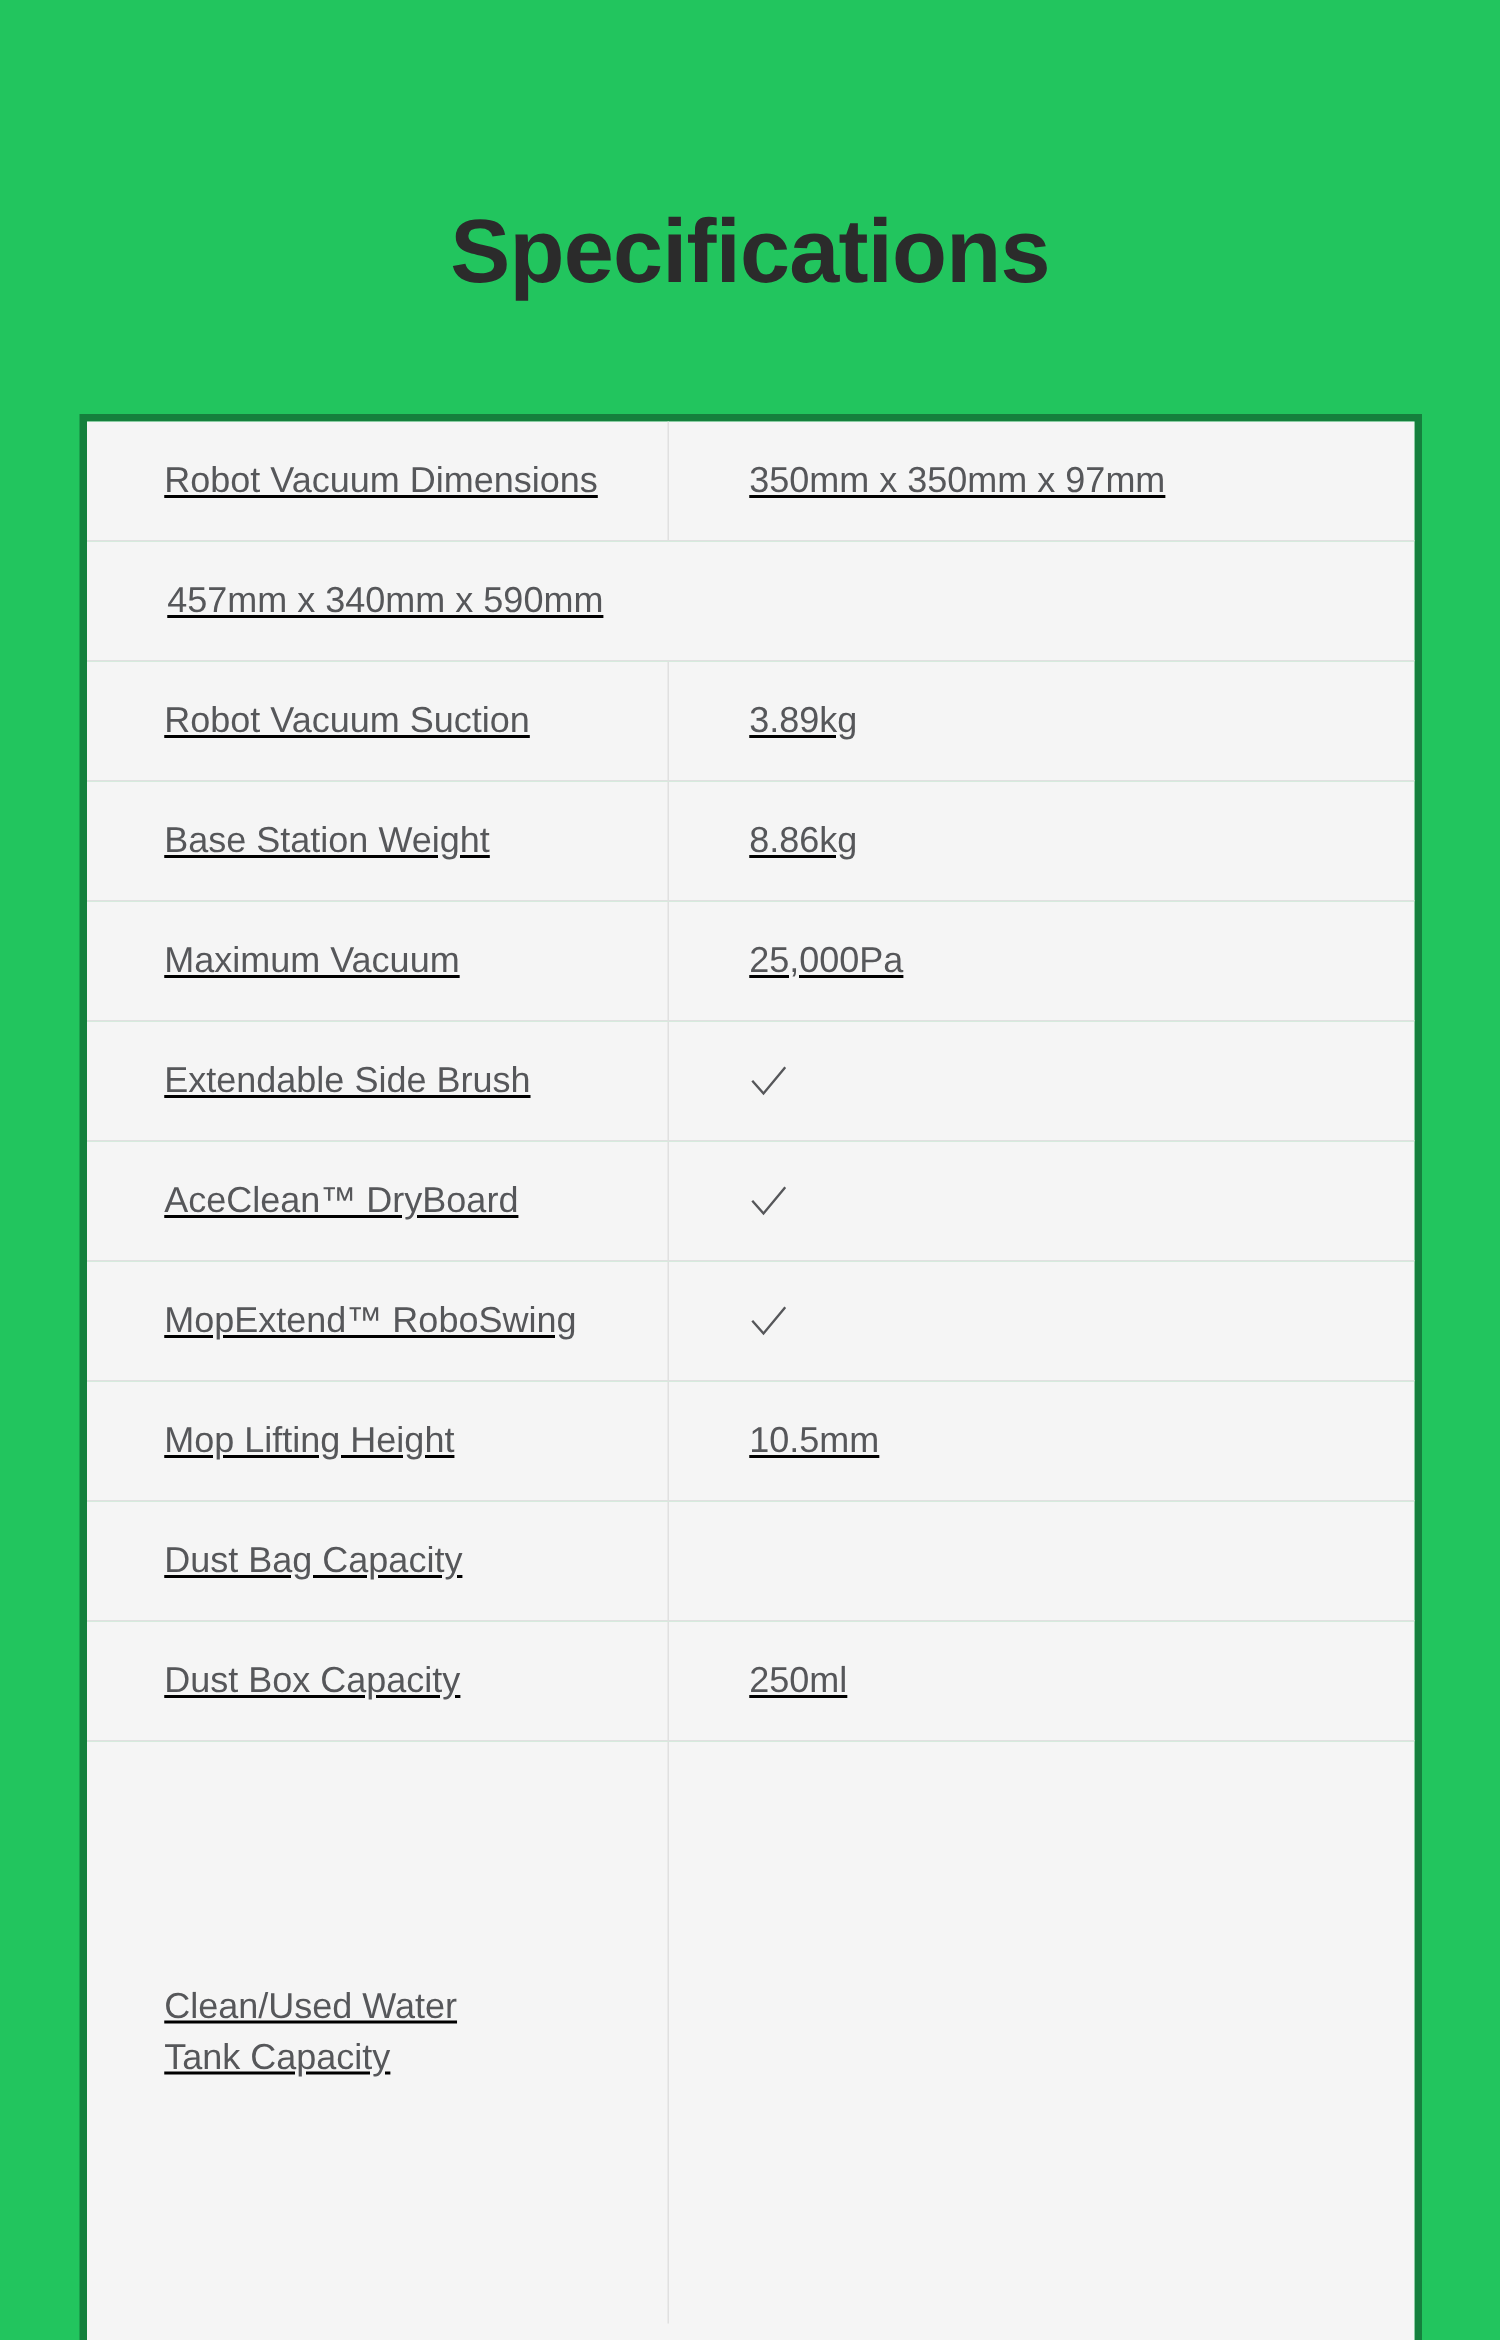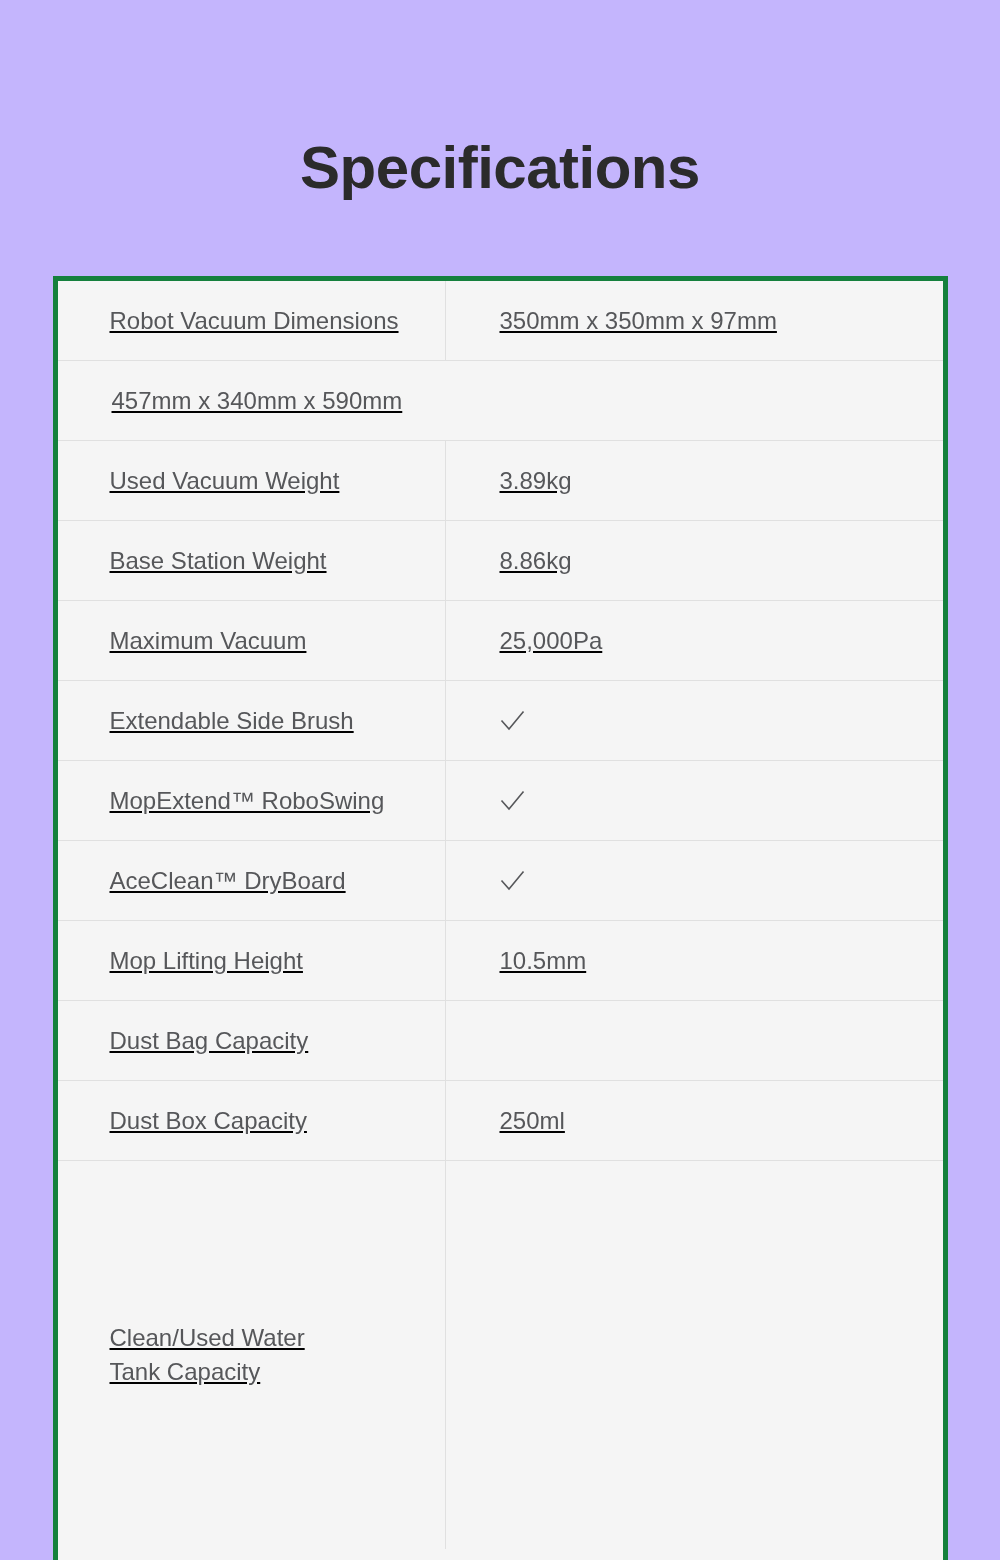--- a/index.html
+++ b/index.html
@@ -1,21 +1,21 @@
 <!DOCTYPE html>
 <html><head>
 <meta charset="utf-8">
 <style>
   * { margin: 0; padding: 0; box-sizing: border-box; }
   html, body { background: #f5f5f5; }
   .page {
     position: relative;
     width: 1000px;
     height: 1560px;
-    background: #c4b5fd;
+    background: #22c55e;
     font-family: "Liberation Sans", "DejaVu Sans", sans-serif;
     overflow: hidden;
   }
   .page-title {
     padding-top: 132px;
     text-align: center;
     font-size: 60px;
     line-height: 72px;
     font-weight: 700;
     letter-spacing: -0.5px;
@@ -70,21 +70,21 @@
     <div class="spec-row">
       <div class="spec-cell spec-label">Robot Vacuum Dimensions</div>
       <div class="spec-cell spec-value">350mm x 350mm x 97mm</div>
     </div>
 
     <div class="spec-row">
       <div class="spec-cell spec-value">457mm x 340mm x 590mm</div>
     </div>
 
     <div class="spec-row">
-      <div class="spec-cell spec-label">Used Vacuum Weight</div>
+      <div class="spec-cell spec-label">Robot Vacuum Suction</div>
       <div class="spec-cell spec-value">3.89kg</div>
     </div>
 
     <div class="spec-row">
       <div class="spec-cell spec-label">Base Station Weight</div>
       <div class="spec-cell spec-value">8.86kg</div>
     </div>
 
     <div class="spec-row">
       <div class="spec-cell spec-label">Maximum Vacuum</div>
@@ -96,32 +96,32 @@
       <div class="spec-cell spec-value">
         <span class="check-icon">
           <svg width="25" height="21" viewBox="0 0 25 21" fill="none" xmlns="http://www.w3.org/2000/svg">
             <path d="M1.5 10.5 L9 19 L23.5 1.5" stroke="#56575a" stroke-width="1.6" fill="none"></path>
           </svg>
         </span>
       </div>
     </div>
 
     <div class="spec-row">
-      <div class="spec-cell spec-label">MopExtend™ RoboSwing</div>
+      <div class="spec-cell spec-label">AceClean™ DryBoard</div>
       <div class="spec-cell spec-value">
         <span class="check-icon">
           <svg width="25" height="21" viewBox="0 0 25 21" fill="none" xmlns="http://www.w3.org/2000/svg">
             <path d="M1.5 10.5 L9 19 L23.5 1.5" stroke="#56575a" stroke-width="1.6" fill="none"></path>
           </svg>
         </span>
       </div>
     </div>
 
     <div class="spec-row">
-      <div class="spec-cell spec-label">AceClean™ DryBoard</div>
+      <div class="spec-cell spec-label">MopExtend™ RoboSwing</div>
       <div class="spec-cell spec-value">
         <span class="check-icon">
           <svg width="25" height="21" viewBox="0 0 25 21" fill="none" xmlns="http://www.w3.org/2000/svg">
             <path d="M1.5 10.5 L9 19 L23.5 1.5" stroke="#56575a" stroke-width="1.6" fill="none"></path>
           </svg>
         </span>
       </div>
     </div>
 
     <div class="spec-row">

